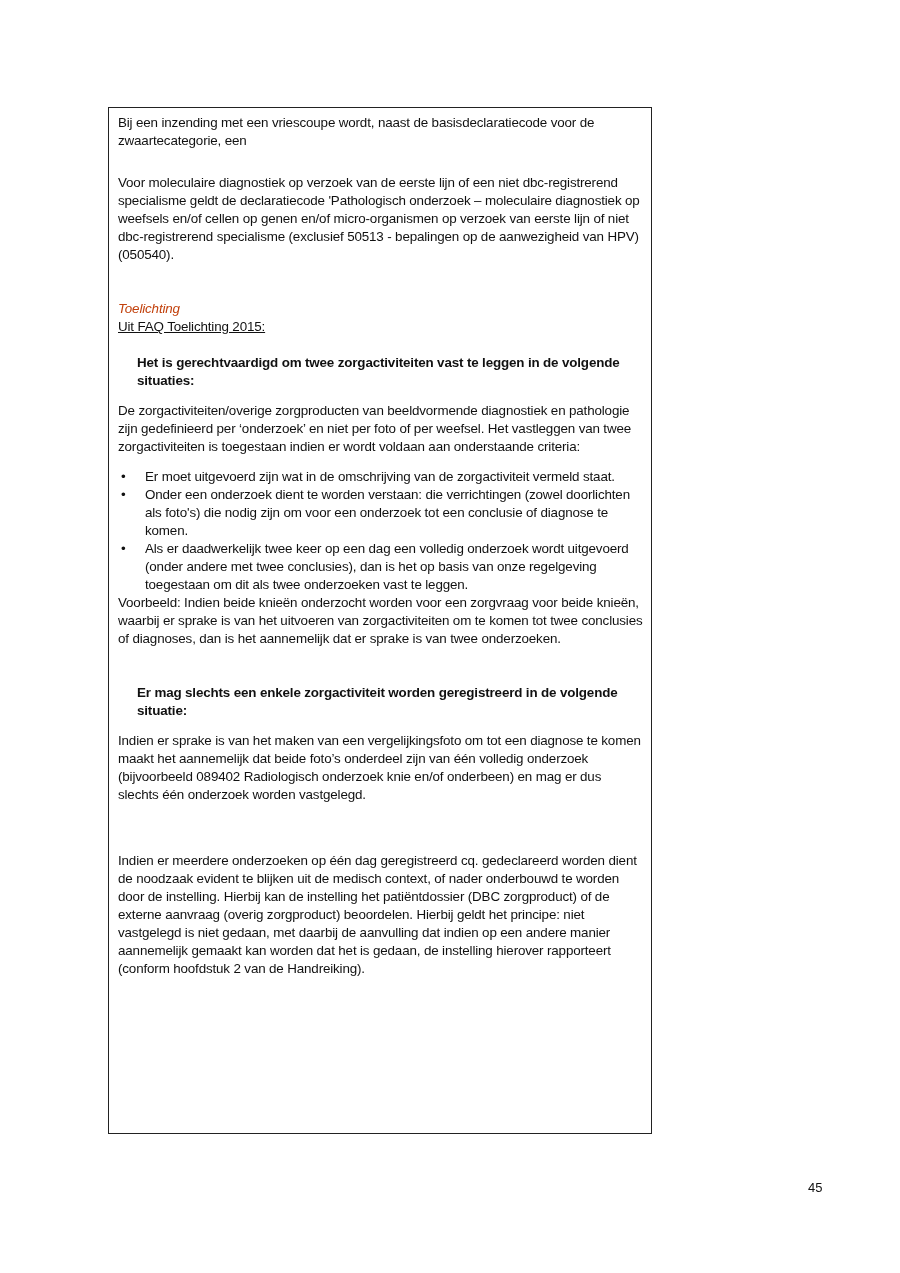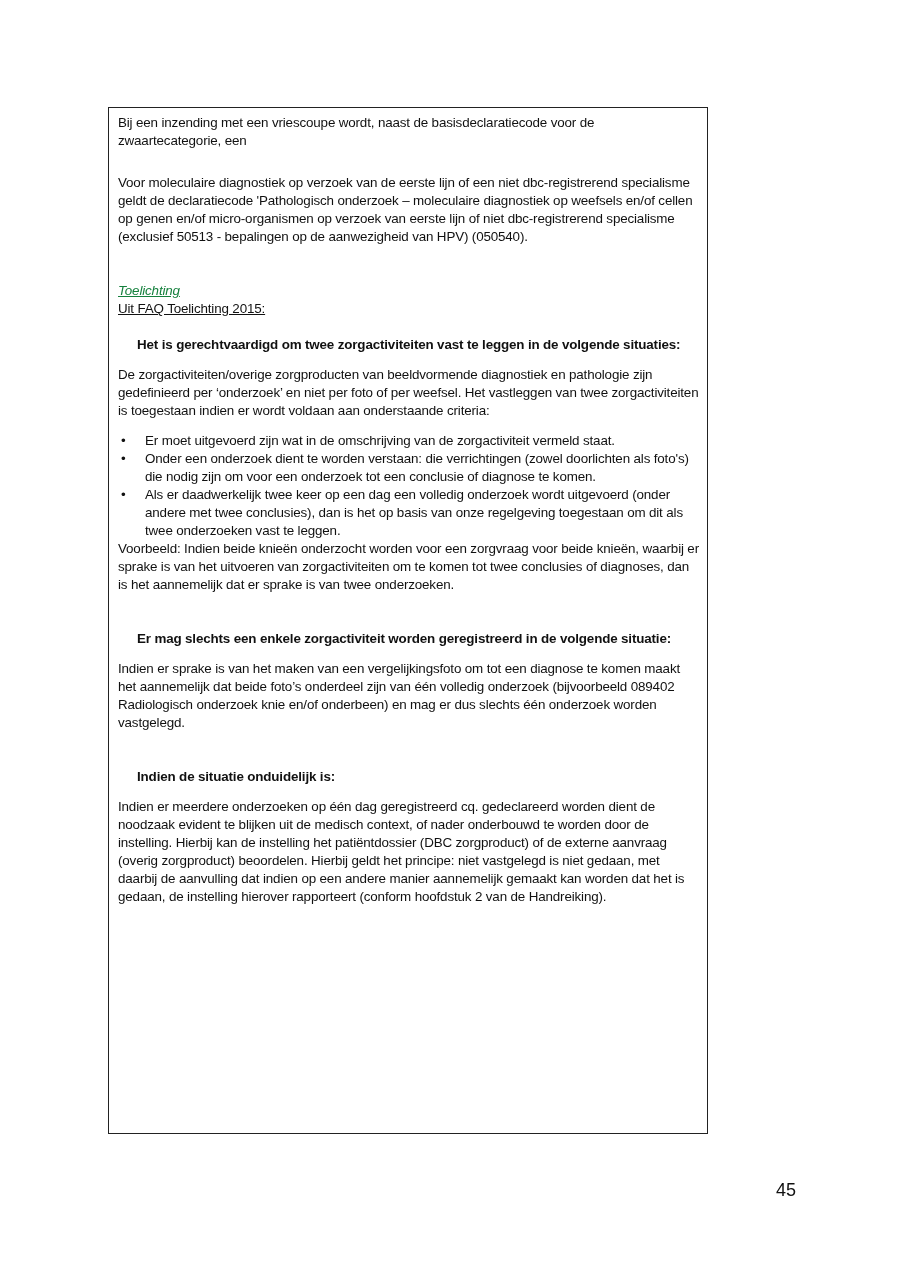--- a/index.html
+++ b/index.html
@@ -1,28 +1,28 @@
 <!DOCTYPE html>
 <html><head>
 <meta charset="utf-8">
 <style>
   html, body { margin:0; padding:0; background:#ffffff; }
   body { width:900px; height:1273px; position:relative; font-family:"Liberation Sans", sans-serif; color:#111; }
-  .box { position:absolute; left:108px; top:107px; width:600px; height:1027px; border:1px solid #222; box-sizing:border-box; padding:6px 8px 0 9px; }
+  .box { position:absolute; left:108px; top:107px; width:544px; height:1027px; border:1px solid #222; box-sizing:border-box; padding:6px 8px 0 9px; }
   p { margin:0; font-size:13.4px; line-height:18px; letter-spacing:-0.15px; }
   .gap-s { height:12px; }
   .gap-m { height:18px; }
   .gap-l { height:36px; }
-  .teal { color:#15803d; font-style:italic;text-decoration:underline; }
+  .teal { color:#c2410c; font-style:italic; }
   .u { text-decoration:underline; }
   .b { font-weight:bold;margin-left:19px; }
   ul { margin:0; padding:0; list-style:none; }
   li { position:relative; padding-left:27px; font-size:13.4px; line-height:18px; letter-spacing:-0.15px; }
   li .bullet { position:absolute; left:3px; top:0; }
-  .pagenum { position:absolute; left:776px; top:1180px; font-size:18px; }
+  .pagenum { position:absolute; left:808px; top:1180px; font-size:13px; }
 </style>
 </head>
 <body>
 
 <div class="box">
   <p>Bij een inzending met een vriescoupe wordt, naast de basisdeclaratiecode voor de zwaartecategorie, een</p>
   <div class="gap-s"></div>
   <div class="gap-s"></div>
   <p>Voor moleculaire diagnostiek op verzoek van de eerste lijn of een niet dbc-registrerend specialisme geldt de declaratiecode 'Pathologisch onderzoek – moleculaire diagnostiek op weefsels en/of cellen op genen en/of micro-organismen op verzoek van eerste lijn of niet dbc-registrerend specialisme (exclusief 50513 - bepalingen op de aanwezigheid van HPV) (050540).</p>
   <div class="gap-l"></div>
@@ -37,20 +37,19 @@
     <li><span class="bullet">•</span><span>Er moet uitgevoerd zijn wat in de omschrijving van de zorgactiviteit vermeld staat.</span></li>
     <li><span class="bullet">•</span><span>Onder een onderzoek dient te worden verstaan: die verrichtingen (zowel doorlichten als foto's) die nodig zijn om voor een onderzoek tot een conclusie of diagnose te komen.</span></li>
     <li><span class="bullet">•</span><span>Als er daadwerkelijk twee keer op een dag een volledig onderzoek wordt uitgevoerd (onder andere met twee conclusies), dan is het op basis van onze regelgeving toegestaan om dit als twee onderzoeken vast te leggen.</span></li>
   </ul>
   <p>Voorbeeld: Indien beide knieën onderzocht worden voor een zorgvraag voor beide knieën, waarbij er sprake is van het uitvoeren van zorgactiviteiten om te komen tot twee conclusies of diagnoses, dan is het aannemelijk dat er sprake is van twee onderzoeken.</p>
   <div class="gap-l"></div>
   <p class="b">Er mag slechts een enkele zorgactiviteit worden geregistreerd in de volgende situatie:</p>
   <div class="gap-s"></div>
   <p>Indien er sprake is van het maken van een vergelijkingsfoto om tot een diagnose te komen maakt het aannemelijk dat beide foto’s onderdeel zijn van één volledig onderzoek (bijvoorbeeld 089402 Radiologisch onderzoek knie en/of onderbeen) en mag er dus slechts één onderzoek worden vastgelegd.</p>
   <div class="gap-l"></div>
-  <p class="b">Indien de situatie onduidelijk is:</p>
   <div class="gap-s"></div>
   <p>Indien er meerdere onderzoeken op één dag geregistreerd cq. gedeclareerd worden dient de noodzaak evident te blijken uit de medisch context, of nader onderbouwd te worden door de instelling. Hierbij kan de instelling het patiëntdossier (DBC zorgproduct) of de externe aanvraag (overig zorgproduct) beoordelen. Hierbij geldt het principe: niet vastgelegd is niet gedaan, met daarbij de aanvulling dat indien op een andere manier aannemelijk gemaakt kan worden dat het is gedaan, de instelling hierover rapporteert (conform hoofdstuk 2 van de Handreiking).</p>
   <div class="gap-l"></div>
   <div class="gap-l"></div>
 </div>
 
 <div class="pagenum">45</div>
 
 </body></html>

